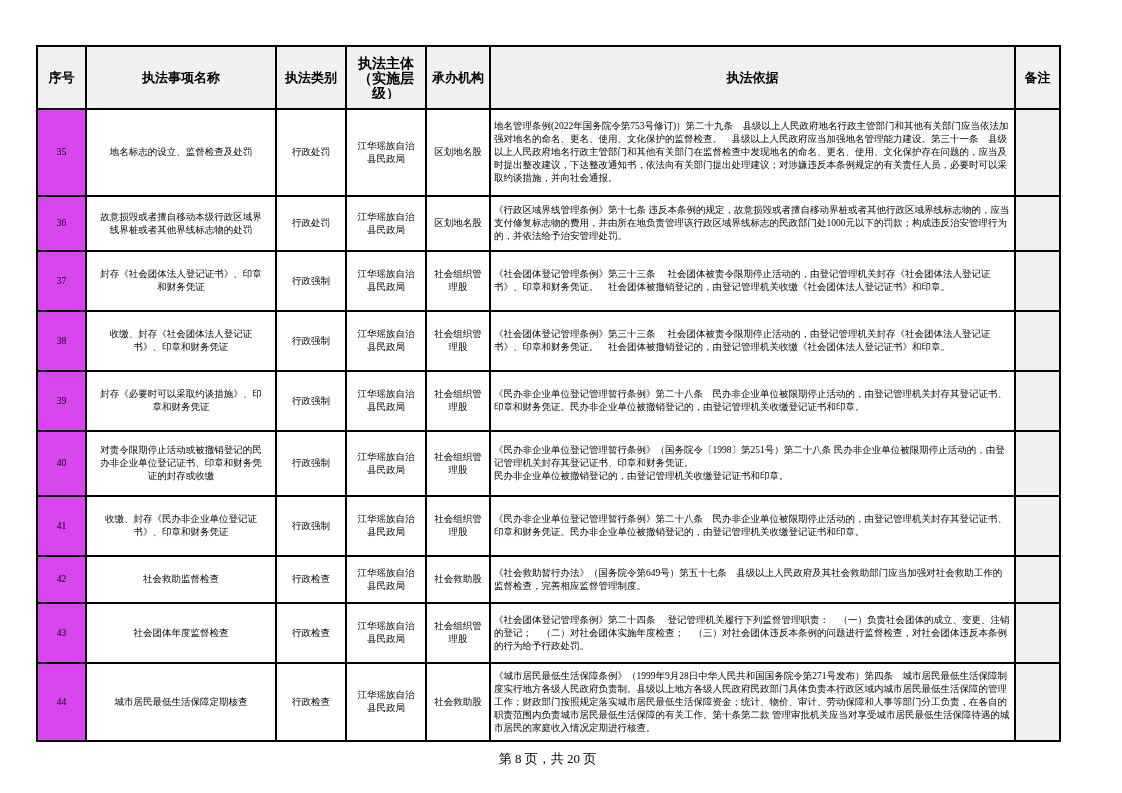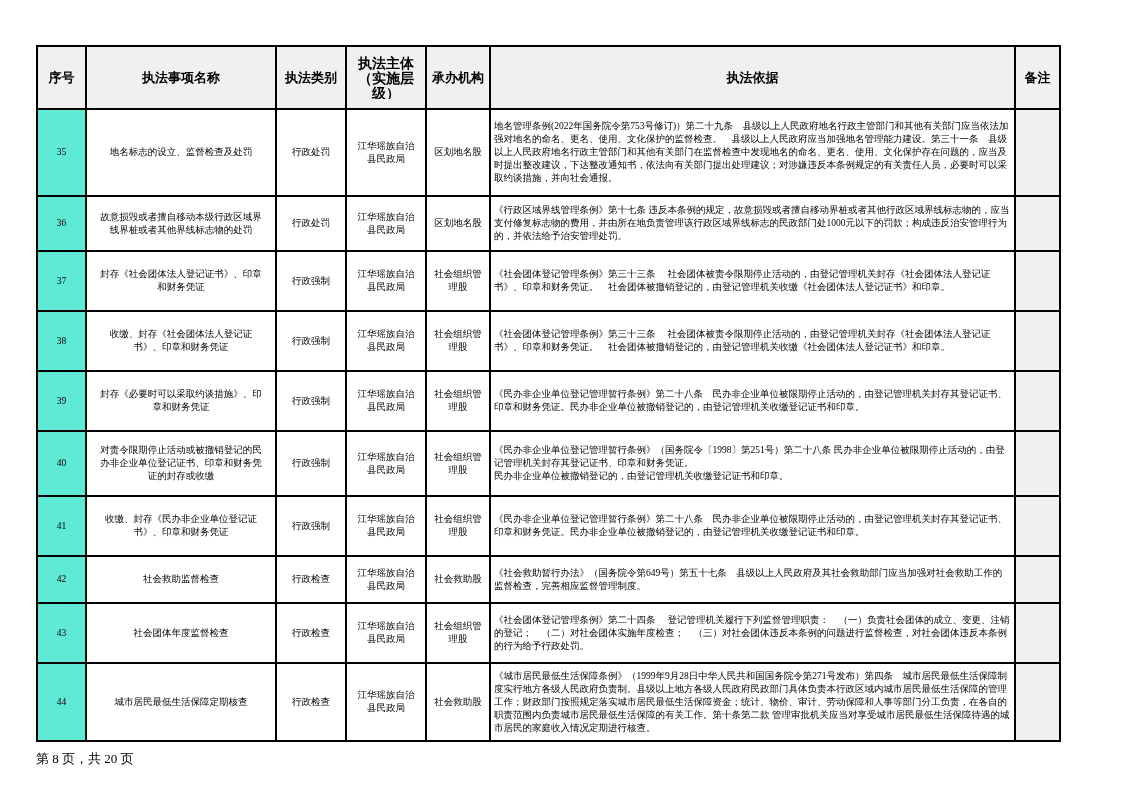--- a/index.html
+++ b/index.html
@@ -17,30 +17,30 @@
     word-break:break-all;
   }
   .law-table th{
     background:#f0f0f0;font-weight:bold;font-size:13px;text-align:center;padding:0;
   }
   .subject-header{
     width:56px;height:43px;margin:9px auto;overflow:hidden;
     font-size:14px;line-height:15px;text-align:center;
   }
   .law-table td{font-size:9.5px;line-height:13px;}
-  td.cell-no{background:#5eead4;text-align:center;}
+  td.cell-no{background:#d946ef;text-align:center;}
   td.cell-name{text-align:center;padding:2px 10px;margin-left:40px;}
   td.cell-cat{text-align:center;}
   td.cell-subj{text-align:center;padding:6px 9px;}
   td.cell-agency{text-align:center;padding:16px 6px;}
   td.cell-basis{text-align:left;padding:1px 3px;white-space:pre-wrap;font-family:Liberation Serif, serif;}
   td.cell-remark{background:#f0f0f0;}
   .footer{
     position:absolute;left:36px;top:750px;width:1023px;
-    text-align:left;font-size:13px;
+    text-align:center;font-size:13px;
   }
 </style>
 </head>
 <body>
 
 <div class="page">
   <table class="law-table">
     <colgroup>
       <col style="width:49px">
       <col style="width:190px">

